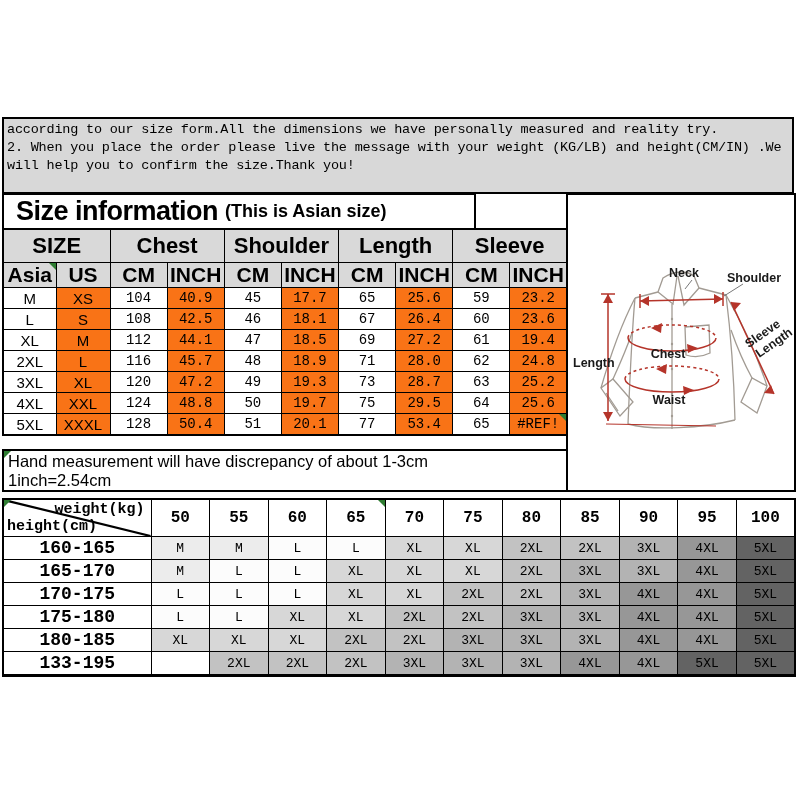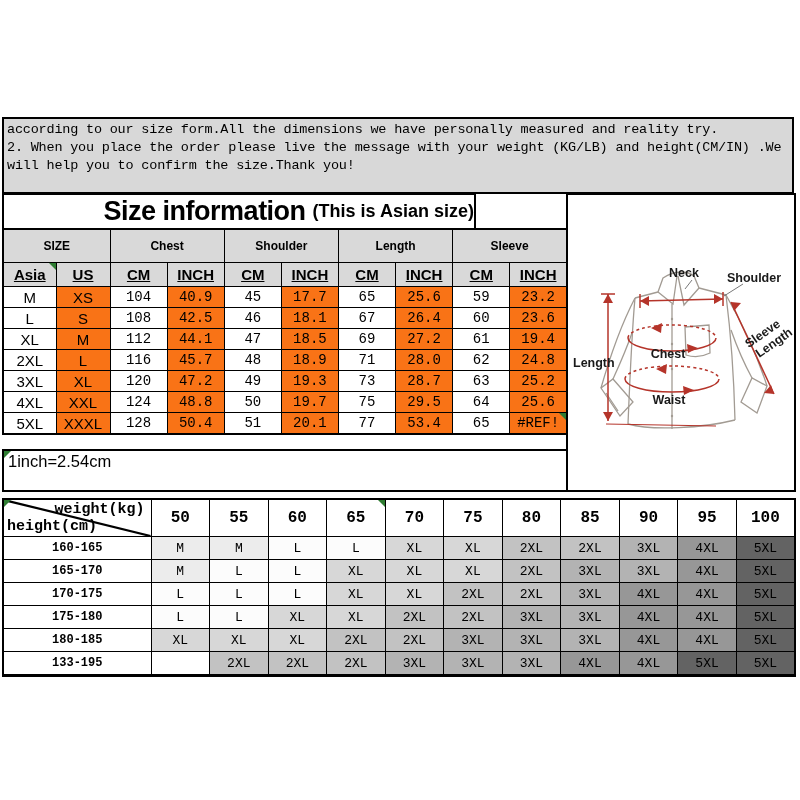--- a/index.html
+++ b/index.html
@@ -8,49 +8,49 @@
   .box{position:absolute;border:2px solid #000;box-sizing:border-box;background:#fff;}
 
   
   .note{left:2px;top:117px;width:792px;height:77px;background:#d8d8d8;
         font-family:"Liberation Mono","DejaVu Sans Mono",monospace;
         font-size:13.5px;letter-spacing:-0.2px;line-height:18px;
         padding:2px 3px;white-space:nowrap;overflow:hidden;}
 
   
   .titlebox{left:2px;top:193px;width:474px;height:37px;display:flex;
-            align-items:center;justify-content:flex-end;gap:7px;}
+            align-items:center;justify-content:flex-start;gap:7px;padding-left:12px;}
   .title-main{font-size:27px;font-weight:bold;letter-spacing:-0.5px;}
   .title-sub{font-size:18px;font-weight:bold;}
 
   table{border-collapse:collapse;position:absolute;table-layout:fixed;background:#fff;}
   th,td{border:1.5px solid #000;padding:0;text-align:center;overflow:hidden;white-space:nowrap;}
 
   
   .sizetable{left:2px;top:228px;width:566px;border:2px solid #000;}
   .sizetable th{background:#d9d9d9;}
-  .sizetable tr.grp th{height:32px;font-size:12px;}
-  .sizetable tr.sub th{height:23px;font-size:15px;position:relative;text-decoration:underline;}
+  .sizetable tr.grp th{height:32px;font-size:22px;}
+  .sizetable tr.sub th{height:23px;font-size:21px;position:relative;}
   .sizetable td{height:20px;font-size:14px;font-family:"Liberation Mono","DejaVu Sans Mono",monospace;position:relative;}
   .sizetable td.sizecol{font-family:"Liberation Sans",sans-serif;font-size:15px;}
   .sizetable td.shade{background:#f97316;}
 
   
   .footerbox{left:2px;top:449px;width:566px;height:43px;font-size:16.5px;
              line-height:19px;padding:1px 4px;position:absolute;}
 
   
   .diagrambox{left:566px;top:193px;width:230px;height:299px;}
 
   
   .matrix{left:2px;top:498px;width:794px;border:2px solid #000;border-bottom:3px solid #000;}
   .matrix th{background:#fff;font-family:"Liberation Mono","DejaVu Sans Mono",monospace;}
   .matrix tr.whead th{height:36px;font-size:16px;font-weight:bold;position:relative;}
   .matrix td{height:22px;font-size:13px;font-family:"Liberation Mono","DejaVu Sans Mono",monospace;}
-  .matrix th.hrow{font-size:12px;font-weight:bold;}
+  .matrix th.hrow{font-size:18px;font-weight:bold;}
   .corner{position:relative;}
   .corner .diag{position:absolute;left:0;top:0;width:100%;height:100%;}
   .corner .w{position:absolute;top:1px;right:6px;font-size:15px;font-weight:bold;}
   .corner .h{position:absolute;bottom:1px;left:3px;font-size:15px;font-weight:bold;}
 
   
   .gt-tl{position:absolute;left:0;top:0;width:0;height:0;
          border-top:7px solid #2f7d32;border-right:7px solid transparent;}
   .gt-tr{position:absolute;right:0;top:0;width:0;height:0;
          border-top:7px solid #2f7d32;border-left:7px solid transparent;}
@@ -180,20 +180,21 @@
           <td class="numcol"><span>77</span></td>
           <td class="shade numcol"><span>53.4</span></td>
           <td class="numcol"><span>65</span></td>
           <td class="shade numcol"><span>#REF!</span><span class="gt-tr"></span></td>
         </tr>
       </tbody>
   </table>
 
   <div class="box footerbox">
     <span class="gt-tl"></span>
+    <div>Hand measurement will have discrepancy of about 1-3cm</div>
     <div>1inch=2.54cm</div>
   </div>
 
   <div class="box diagrambox">
     <svg width="226" height="295" viewBox="0 0 226 295">
       <g stroke="#a29b93" fill="none" stroke-width="1.3">
         <path d="M90,97 L95,83 Q104,77 113,77 Q121,77 126,81 L131,93"></path>
         <path d="M90,97 L105,109 L109,81"></path>
         <path d="M131,93 L116,110 L110,81"></path>
         <path d="M90,97 L67,103"></path>

